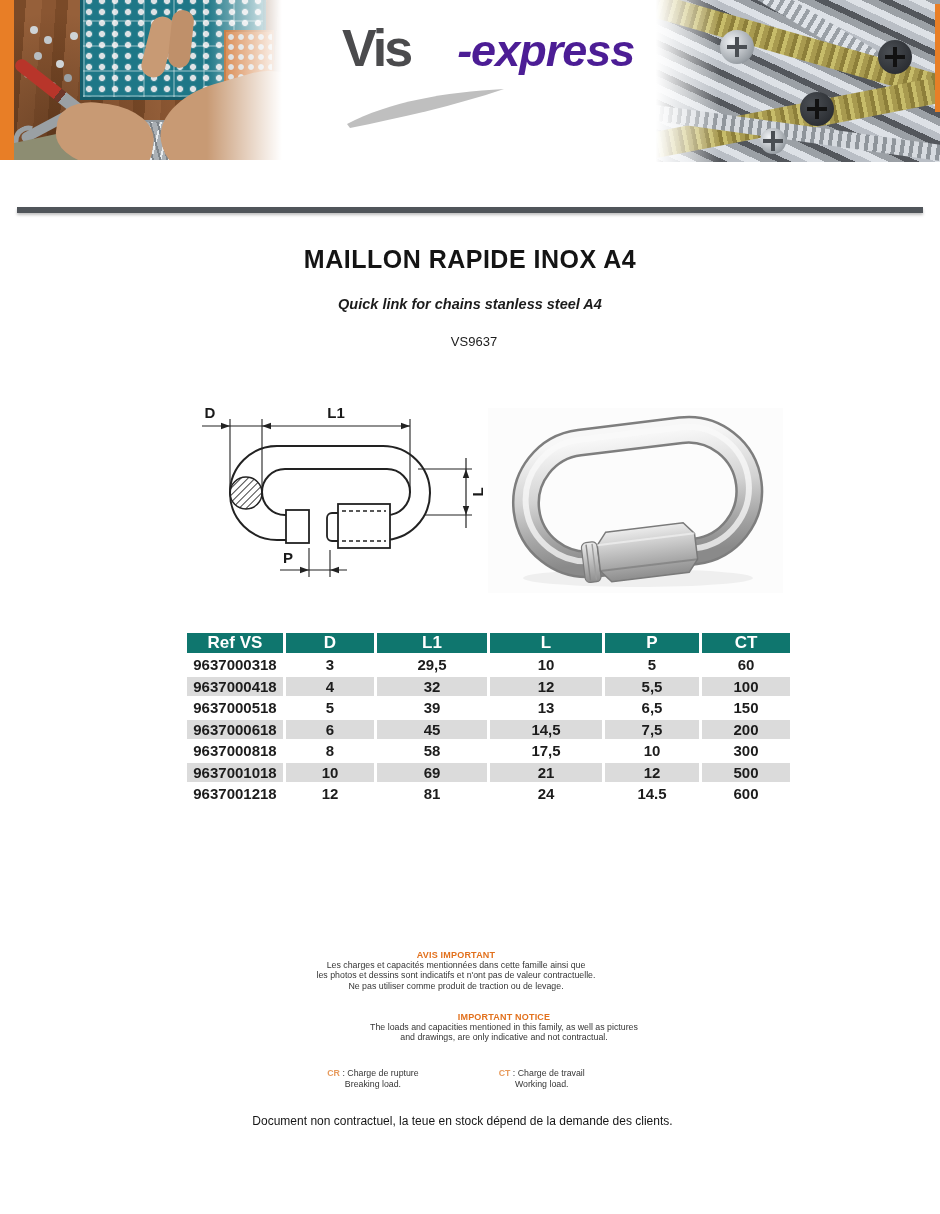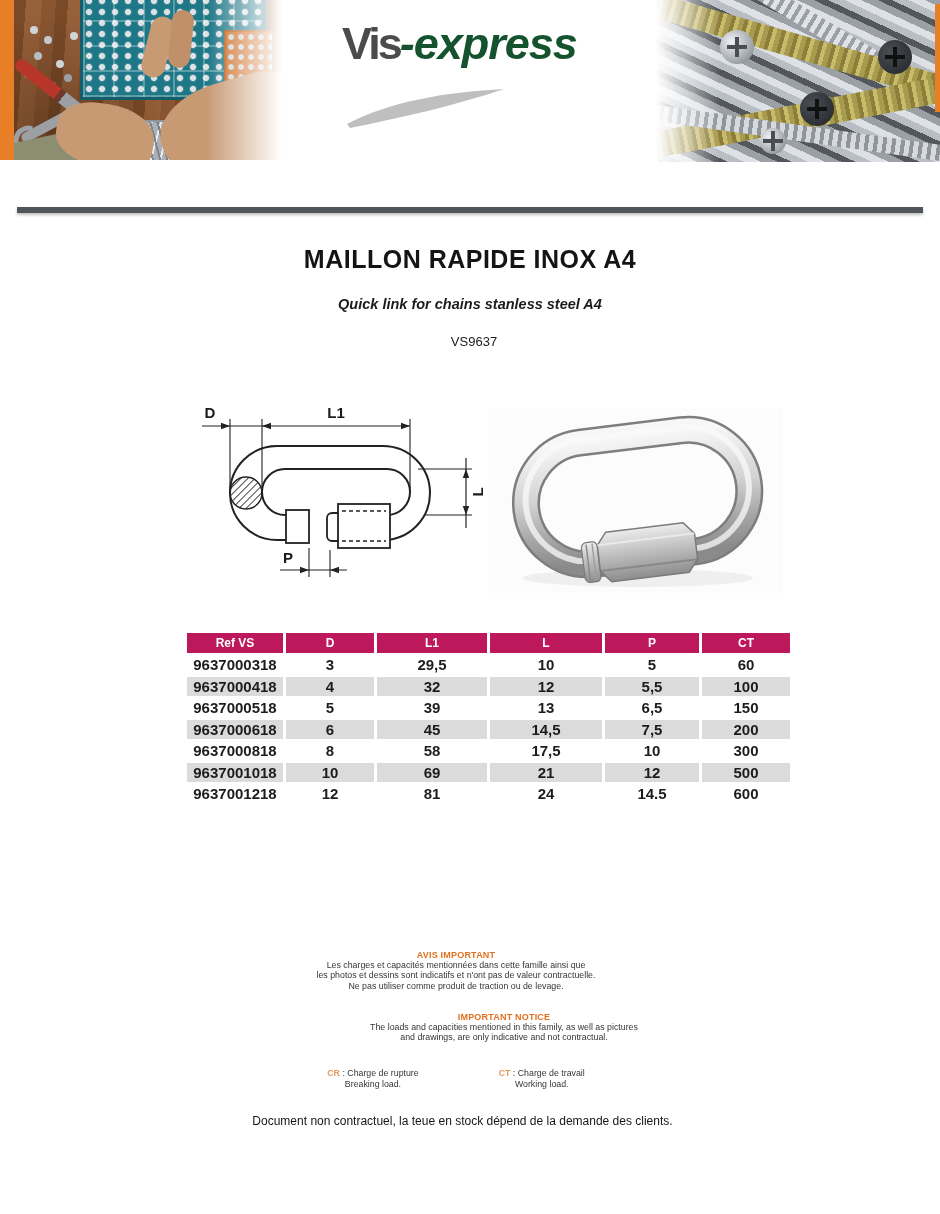--- a/index.html
+++ b/index.html
@@ -42,22 +42,22 @@
   .finger2{position:absolute;left:170px;top:10px;width:22px;height:58px;background:#bf906a;border-radius:11px;transform:rotate(6deg);}
   .hand-left{position:absolute;left:56px;top:104px;width:98px;height:62px;background:#c89a74;
     border-radius:40% 50% 30% 45%;transform:rotate(8deg);}
   .sleeve-left{position:absolute;left:6px;top:136px;width:86px;height:42px;background:#8d8d72;border-radius:12px;transform:rotate(-12deg);}
   .sleeve-right{position:absolute;left:218px;top:108px;width:95px;height:75px;background:#8d8d72;border-radius:14px;transform:rotate(18deg);}
   .fade-right{position:absolute;right:0;top:0;width:85px;height:160px;
     background:linear-gradient(to right, rgba(255,255,255,0), #fff 88%);}
 
   .logo{position:absolute;left:336px;top:12px;width:300px;height:140px;}
   .logo-row{position:absolute;left:6px;top:6px;white-space:nowrap;}
-  .logo-vis{font-size:45px;font-weight:700;color:#4b4b4d;letter-spacing:-3px;}
-  .logo-express{font-size:45px;font-weight:700;font-style:italic;color:#14532d;letter-spacing:-1px;}
+  .logo-vis{font-size:52px;font-weight:700;color:#4b4b4d;letter-spacing:-3px;}
+  .logo-express{font-size:45px;font-weight:700;font-style:italic;color:#4c1d95;letter-spacing:-1px;margin-left:47px;}
   .swoosh{position:absolute;left:8px;top:74px;width:165px;height:42px;}
 
   .photo-right{position:absolute;right:0;top:0;width:290px;height:162px;overflow:hidden;
     background:
       repeating-linear-gradient(25deg, rgba(58,61,66,.8) 0 6px, rgba(185,190,197,.9) 6px 13px,
         rgba(223,227,232,.95) 13px 20px, rgba(150,155,160,.85) 20px 27px),#b9bec5;}
   .brass1{position:absolute;left:-20px;top:38px;width:360px;height:24px;border-radius:12px;transform:rotate(16deg);
     background:repeating-linear-gradient(90deg,#a89a4f 0 5px,#8d7f3a 5px 9px,#c7bc6a 9px 13px);}
   .brass2{position:absolute;left:-30px;top:102px;width:380px;height:26px;border-radius:13px;transform:rotate(-11deg);
     background:repeating-linear-gradient(90deg,#a89a4f 0 5px,#8d7f3a 5px 9px,#c7bc6a 9px 13px);}
@@ -94,21 +94,21 @@
     font-size:13px;color:#1c1c1c;}
 
   
   .tech-drawing{position:absolute;left:172px;top:398px;width:318px;height:197px;}
   .tech-drawing text{font-family:"Liberation Sans",sans-serif;font-weight:700;font-size:15px;fill:#1a1a1a;}
   .product-photo{position:absolute;left:488px;top:408px;width:295px;height:185px;}
 
   
   .dim-table{position:absolute;left:184px;top:631px;width:590px;border-collapse:separate;border-spacing:3px 2px;
     table-layout:fixed;}
-  .dim-table th{background:#be185d;color:#fff;font-size:12px;font-weight:700;height:20px;padding:0;text-align:center;}
+  .dim-table th{background:#0f766e;color:#fff;font-size:17px;font-weight:700;height:20px;padding:0;text-align:center;}
   .dim-table td{font-size:15px;font-weight:700;color:#1c1c1c;height:19.5px;padding:0;text-align:center;}
   .dim-table tbody tr:nth-child(even) td{background:#DBDBDB;}
   .notice-fr{top:950px;} .notice-en{top:1012px;padding-left:48px;}
   .notice h3{margin:0;font-size:9px;font-weight:700;color:#E2711D;letter-spacing:.2px;}
   .notice p{margin:0;font-size:8.8px;line-height:10.3px;color:#353535;}
   .notice{position:absolute;left:0;width:912px;text-align:center;}
 
   .legend{position:absolute;left:0;top:1068px;width:912px;display:flex;justify-content:center;gap:80px;}
   .legend-item{font-size:8.8px;color:#353535;line-height:10.5px;}
   .legend-item .abbr{color:#E79A5C;font-weight:700;}

